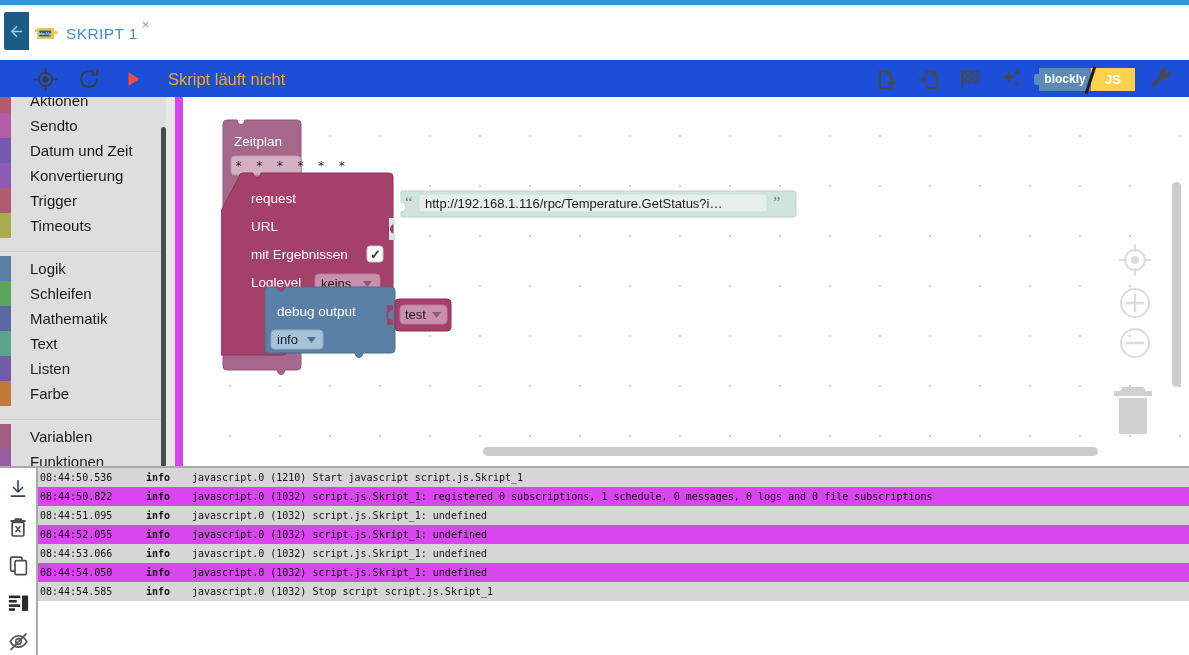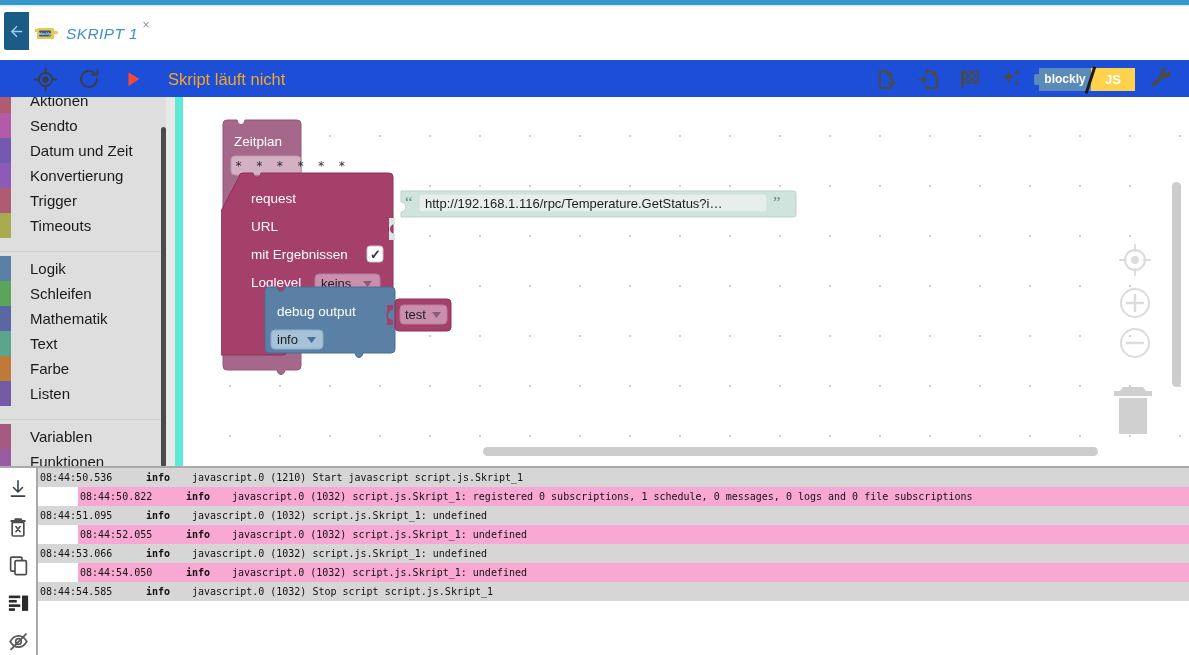--- a/index.html
+++ b/index.html
@@ -37,21 +37,20 @@
   }
   .back-btn svg { display:block; }
   .tab {
     position: absolute; left: 30px; top: 4px; height: 44px;
     display: flex; align-items: center; padding: 0 8px 0 4px;
   }
   .tab-icon { width: 24px; height: 16px; position: relative; margin-right: 8px; }
   .tab-label {
     color: #3f8fcb; font-size: 15.5px; letter-spacing: .4px;
     white-space: nowrap;
-    font-style: italic;
   }
   .tab-close {
     color: #8b9aa5; font-size: 13px; margin-left: 4px; align-self: flex-start;
     margin-top: 6px; cursor: pointer; line-height: 1;
   }
   .tab-underline {
     position: absolute; left: 36px; top: 53px; width: 98px; height: 2.5px;
     background: #2d8fce;
   }
   .tabbar-rule {
@@ -88,21 +87,21 @@
     justify-content: center;
   }
   .lt-slash {
     position: absolute; left: 50px; top: -2px; width: 2.5px; height: 28px;
     background: #1a1a1a; transform: rotate(18deg);
   }
 
   
   .editor-area {
     position: absolute; top: 97px; left: 0; width: 1189px; height: 369px;
-    background: #5eead4; overflow: hidden;
+    background: #d946ef; overflow: hidden;
   }
 
   
   .toolbox {
     position: absolute; left: 0; top: 0; width: 175px; height: 369px;
     background: #dedede;
     overflow: hidden;
   }
   .tb-scroll { position: absolute; left:0; top:-9px; width: 175px; }
   .cat-row {
@@ -166,21 +165,21 @@
   }
   .log-tool { width: 24px; height: 24px; display: flex; align-items: center; justify-content: center; cursor: pointer; }
   .log-list {
     position: absolute; left: 38px; top: 0; right: 0; height: 187px;
     overflow: hidden;
     font-family: "DejaVu Sans Mono", monospace;
     font-size: 10px;
   }
   .log-row { display: flex; height: 19px; align-items: center; }
   .log-row.odd { background: #d6d6d6; }
-  .log-row.even { background: #f9a8d4; margin-left: 40px; }
+  .log-row.even { background: #d946ef; }
   .log-ts { width: 108px; padding-left: 2px; color: #111; white-space: nowrap; }
   .log-lvl { width: 38px; font-weight: bold; color: #111; }
   .log-msg { padding-left: 8px; color: #111; white-space: nowrap; }
 </style>
 </head>
 <body>
 
 <div id="app">
 
   <div class="top-strip"></div>
@@ -342,26 +341,26 @@
         </div>
         <div class="cat-row">
           <span class="cat-swatch" style="background:#5b67a5"></span>
           <span class="cat-label">Mathematik</span>
         </div>
         <div class="cat-row">
           <span class="cat-swatch" style="background:#5ba58c"></span>
           <span class="cat-label">Text</span>
         </div>
         <div class="cat-row">
+          <span class="cat-swatch" style="background:#745ba5"></span>
+          <span class="cat-label">Listen</span>
+        </div>
+        <div class="cat-row">
           <span class="cat-swatch" style="background:#bf7a39"></span>
           <span class="cat-label">Farbe</span>
-        </div>
-        <div class="cat-row">
-          <span class="cat-swatch" style="background:#745ba5"></span>
-          <span class="cat-label">Listen</span>
         </div>
 
         <div class="cat-gap"></div>
         <div class="cat-div"></div>
 
         <div class="cat-row">
           <span class="cat-swatch" style="background:#a55b80"></span>
           <span class="cat-label">Variablen</span>
         </div>
         <div class="cat-row">

